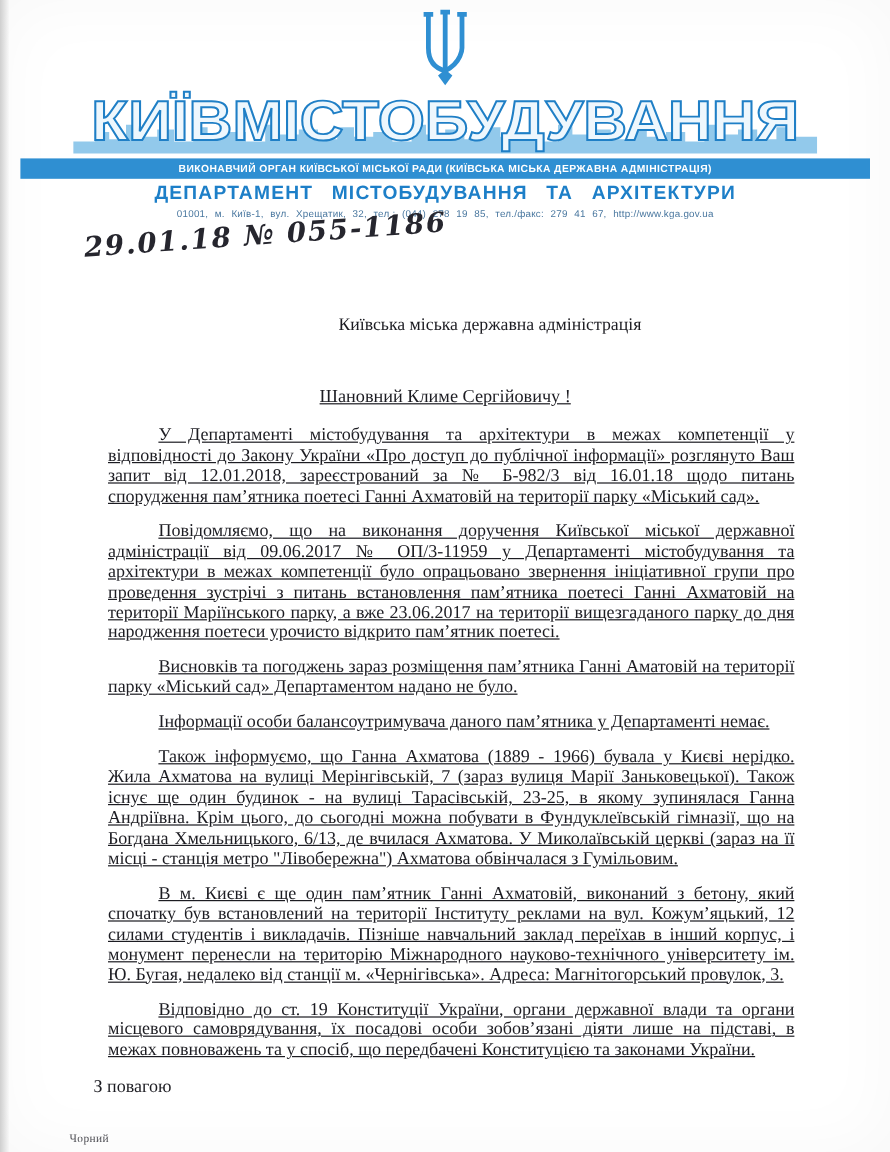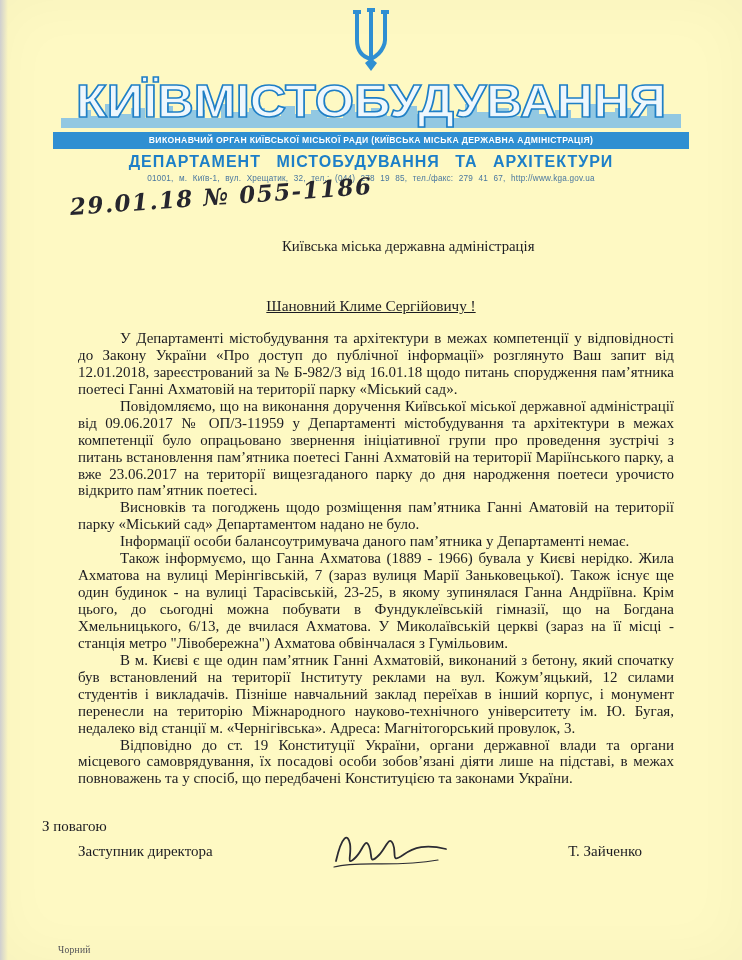--- a/index.html
+++ b/index.html
@@ -1,36 +1,36 @@
 <!DOCTYPE html>
 <html><head>
 <meta charset="utf-8">
 <style>
   html,body { margin:0; padding:0; background:#e9e9e9; }
   .page {
     position:relative;
     width:742px; height:960px;
     margin:0 auto;
-    background:#fef9c3;
+    background:#ffffff;
     font-family:"Liberation Serif", serif;
     color:#1c1c22;
     overflow:hidden;
     box-shadow:0 0 6px rgba(0,0,0,.25), inset 0 0 60px rgba(0,0,0,.03);
   }
   .scan-edge {
     position:absolute; left:0; top:0; bottom:0; width:8px;
     background:linear-gradient(to right, #cfcfcf, rgba(207,207,207,0));
     pointer-events:none;
   }
   
   .header { padding-top:8px; text-align:center; }
   .trident-svg { display:block; margin:0 auto; }
   .logo-svg { display:block; margin:2px auto 0; }
   .org-banner {
-    width:636px; margin:2px auto 0;
+    width:708px; margin:2px auto 0;
     background:#2f8fd2; color:#ffffff;
     font-family:"Liberation Sans", sans-serif;
     font-size:8.6px; font-weight:bold; letter-spacing:.35px;
     padding:3px 0 4px;
   }
   .department {
     margin-top:4px; color:#1d7fc8;
     font-family:Liberation Sans, sans-serif;
     font-weight:bold; font-size:16px;
     letter-spacing:1px; word-spacing:10px;
@@ -46,30 +46,30 @@
     padding:10px 122px 0 70px;
   }
   .handwritten {
     font-family:"DejaVu Serif", serif;
     font-style:italic; font-size:23px; font-weight:bold;
     letter-spacing:1.5px; color:#26262e;
     transform:rotate(-4deg); transform-origin:left center;
     white-space:nowrap;
   }
   .addressee { font-size:15px; padding-top:9px; white-space:nowrap; }
-  .recipient-org { margin:18px 0 0 282px; font-size:14.8px; }
+  .recipient-org { margin:43px 0 0 282px; font-size:14.8px; }
   .salutation { margin-top:42px; text-align:center; font-size:15.2px;text-decoration:underline; }
   
   .body-text { margin-top:15px; padding:0 68px 0 78px; }
   .body-text p {
-    margin:0; text-align:justify; text-indent:42px;
-    font-size:15px; line-height:1.13;
+    margin:12px; text-align:justify; text-indent:42px;
+    font-size:15px; line-height:1.13;text-decoration:underline;
   }
   
-  .regards { margin-top:31px; padding-left:42px; font-size:15px; }
+  .regards { margin-top:14px; padding-left:78px; font-size:15px; }
   .sig-row {
     display:flex; align-items:center; justify-content:space-between;
     padding:6px 100px 0 78px;
   }
   .sig-row .position { font-size:15px; }
   .signature-svg { margin:-14px 0; display:block; }
   .signer { font-size:15px; }
   .footnote {
     position:absolute; left:58px; bottom:5px;
     font-size:9.5px; color:#4f4f55; letter-spacing:.3px;
@@ -107,32 +107,24 @@
     <div class="handwritten">29.01.18 № 055-1186</div>
   </div>
 
   <div class="recipient-org">Київська міська державна адміністрація</div>
 
   <div class="salutation">Шановний Климе Сергійовичу !</div>
 
   <div class="body-text">
     <p>У Департаменті містобудування та архітектури в межах компетенції у відповідності до Закону України «Про доступ до публічної інформації» розглянуто Ваш запит від 12.01.2018, зареєстрований за № Б-982/3 від 16.01.18 щодо питань спорудження пам’ятника поетесі Ганні Ахматовій на території парку «Міський сад».</p>
     <p>Повідомляємо, що на виконання доручення Київської міської державної адміністрації від 09.06.2017 № ОП/3-11959 у Департаменті містобудування та архітектури в межах компетенції було опрацьовано звернення ініціативної групи про проведення зустрічі з питань встановлення пам’ятника поетесі Ганні Ахматовій на території Маріїнського парку, а вже 23.06.2017 на території вищезгаданого парку до дня народження поетеси урочисто відкрито пам’ятник поетесі.</p>
-    <p>Висновків та погоджень щодо розміщення пам’ятника Ганні Аматовій на території парку «Міський сад» Департаментом надано не було.</p>
+    <p>Висновків та погоджень зараз розміщення пам’ятника Ганні Аматовій на території парку «Міський сад» Департаментом надано не було.</p>
     <p>Інформації особи балансоутримувача даного пам’ятника у Департаменті немає.</p>
     <p>Також інформуємо, що Ганна Ахматова (1889 - 1966) бувала у Києві нерідко. Жила Ахматова на вулиці Мерінгівській, 7 (зараз вулиця Марії Заньковецької). Також існує ще один будинок - на вулиці Тарасівській, 23-25, в якому зупинялася Ганна Андріївна. Крім цього, до сьогодні можна побувати в Фундуклеївській гімназії, що на Богдана Хмельницького, 6/13, де вчилася Ахматова. У Миколаївській церкві (зараз на її місці - станція метро "Лівобережна") Ахматова обвінчалася з Гумільовим.</p>
     <p>В м. Києві є ще один пам’ятник Ганні Ахматовій, виконаний з бетону, який спочатку був встановлений на території Інституту реклами на вул. Кожум’яцький, 12 силами студентів і викладачів. Пізніше навчальний заклад переїхав в інший корпус, і монумент перенесли на територію Міжнародного науково-технічного університету ім. Ю. Бугая, недалеко від станції м. «Чернігівська». Адреса: Магнітогорський провулок, 3.</p>
     <p>Відповідно до ст. 19 Конституції України, органи державної влади та органи місцевого самоврядування, їх посадові особи зобов’язані діяти лише на підставі, в межах повноважень та у спосіб, що передбачені Конституцією та законами України.</p>
   </div>
 
   <div class="regards">З повагою</div>
 
-  <div class="sig-row">
-    <div class="position">Заступник директора</div>
-    <svg class="signature-svg" width="130" height="48" viewBox="0 0 130 48">
-      <path d="M10,34 C16,8 22,6 24,17 C26,28 19,41 30,30 C37,23 39,10 43,19 C47,28 42,39 53,28 C60,21 63,8 67,17 C71,26 64,37 77,28 C88,20 100,17 120,22" fill="none" stroke="#2b2b33" stroke-width="1.8" stroke-linecap="round"></path>
-      <path d="M8,40 C34,33 66,41 112,33" fill="none" stroke="#2b2b33" stroke-width="1.2" stroke-linecap="round"></path>
-    </svg>
-    <div class="signer">Т. Зайченко</div>
-  </div>
 
   <div class="footnote">Чорний</div>
 </div>
 
 </body></html>

